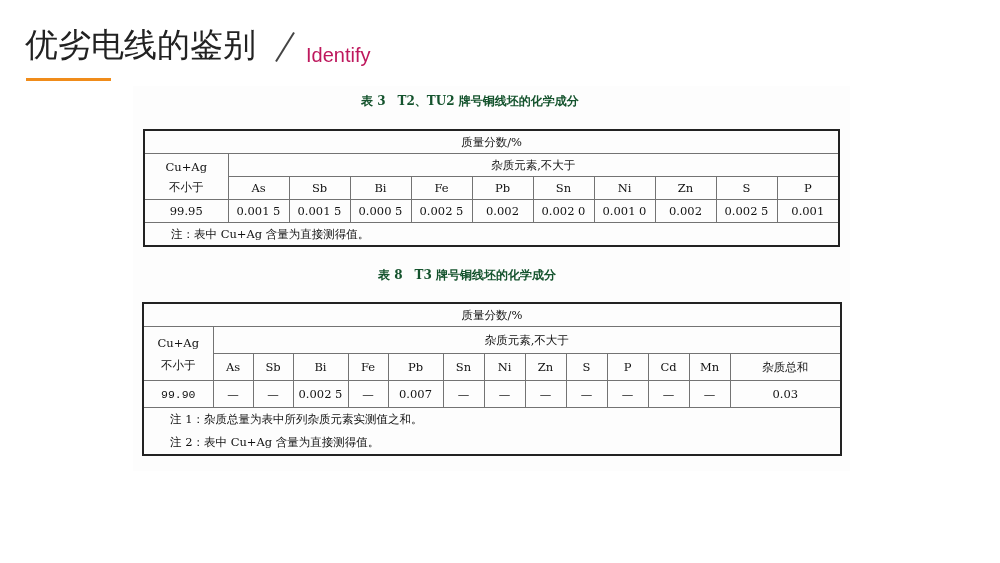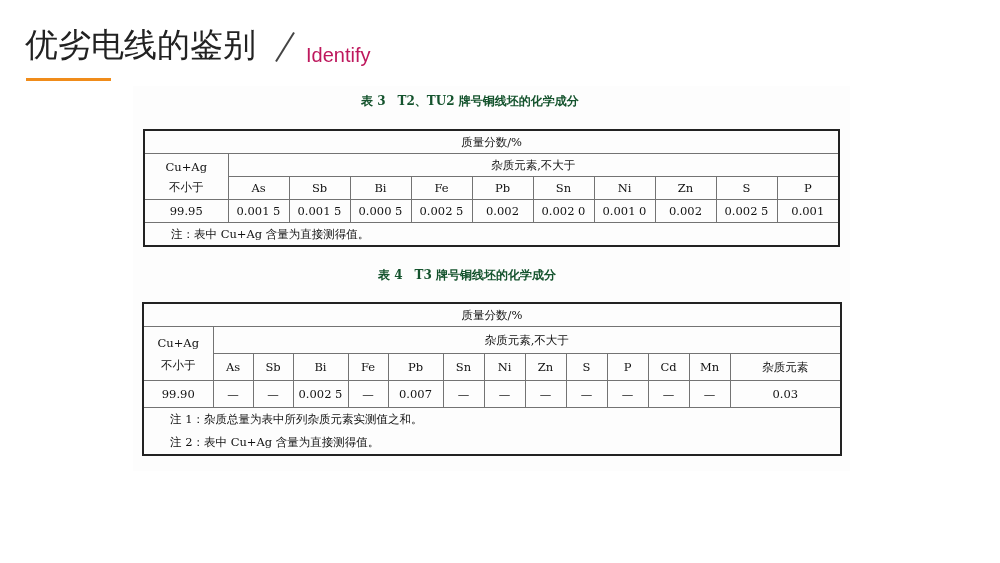--- a/index.html
+++ b/index.html
@@ -75,21 +75,21 @@
     <td>0.002</td>
     <td>0.002 5</td>
     <td>0.001</td>
   </tr>
   <tr>
     <td colspan="11" class="note" style="padding-left:38px;">注：表中 Cu+Ag 含量为直接测得值。</td>
   </tr>
 </tbody>
   </table>
 
-<div class="caption" style="left:378px; top:267px;">表 4　T3 牌号铜线坯的化学成分</div>
+<div class="caption" style="left:378px; top:267px;">表 8　T3 牌号铜线坯的化学成分</div>
 <table class="t" style="left:142px; top:302px; width:698px;">
   <colgroup>
     <col style="width:70px">
     <col style="width:40px">
       <col style="width:40px">
       <col style="width:55px">
       <col style="width:40px">
     <col style="width:55px">
       <col style="width:41px">
       <col style="width:41px">
@@ -117,24 +117,24 @@
     <td>Bi</td>
     <td>Fe</td>
     <td>Pb</td>
     <td>Sn</td>
     <td>Ni</td>
     <td>Zn</td>
     <td>S</td>
     <td>P</td>
     <td>Cd</td>
     <td>Mn</td>
-    <td>杂质元素</td>
+    <td>杂质总和</td>
   </tr>
   <tr>
-    <td style="height:26px;">99.90</td>
+    <td style="height:26px;font-family:Liberation Mono, monospace;">99.90</td>
     <td>—</td>
     <td>—</td>
     <td>0.002 5</td>
     <td>—</td>
     <td>0.007</td>
     <td>—</td>
     <td>—</td>
     <td>—</td>
     <td>—</td>
     <td>—</td>

